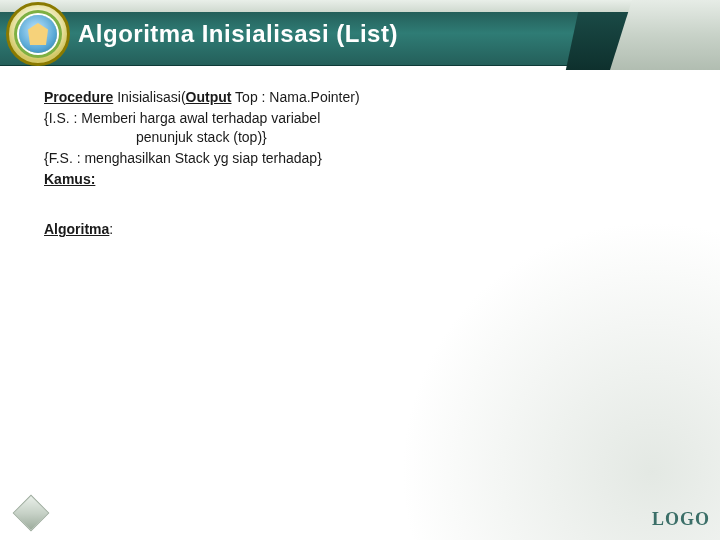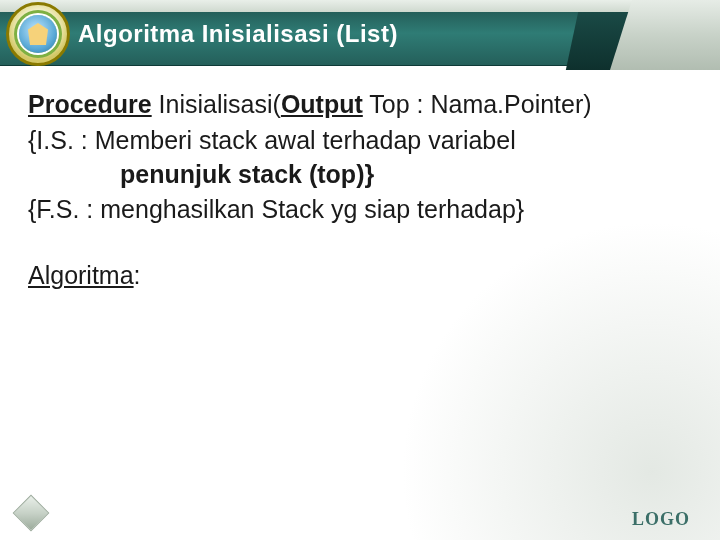--- a/index.html
+++ b/index.html
@@ -72,48 +72,48 @@
   .title {
     position: absolute;
     left: 78px; top: 20px;
     font-size: 24px;
     font-weight: bold;
     color: #ffffff;
     letter-spacing: 0.5px;
     z-index: 4;
   }
   .content {
-    padding: 22px 28px 0 28px;
-    font-size: 25px;
+    padding: 22px 28px 0 44px;
+    font-size: 14px;
     color: #1a1a1a;
     line-height: 1.35;
   }
   .proc-line { margin-bottom: 2px; }
   .kw-proc { font-weight: bold; text-decoration: underline; }
   .kw-out { font-weight: bold; text-decoration: underline; }
   .kamus { font-weight: bold; text-decoration: underline; }
-  .algo-label { font-weight: normal; text-decoration: underline; color: #1a1a1a; }
+  .algo-label { font-weight: bold; text-decoration: underline; color: #1a1a1a; }
   .algo-section { margin-top: 32px; }
   .indent1 { padding-left: 30px; }
   .comment-block { margin: 2px 0; }
-  .comment-indent { padding-left: 92px; display: block; font-weight: bold; }
+  .comment-indent { padding-left: 92px; display: block; }
   .endproc { font-weight: bold; font-style: italic; }
   .arrow { font-family: "Segoe UI Symbol", Arial, sans-serif; }
 
   .footer-diamond {
     position: absolute;
     left: 18px; bottom: 14px;
     width: 26px; height: 26px;
     transform: rotate(45deg);
     background: linear-gradient(135deg, #e9efe9 0%, #c7d2c7 50%, #9cab9c 100%);
     border: 1px solid #9cab9c;
   }
   .logo-text {
     position: absolute;
-    right: 30px; bottom: 10px;
+    right: 10px; bottom: 10px;
     font-size: 18px;
     font-weight: bold;
     color: #3b6f68;
     letter-spacing: 1px;
     font-family: Georgia, serif;
   }
   .bg-leaf {
     position: absolute;
     right: -40px; bottom: -40px;
     width: 360px; height: 360px;
@@ -135,24 +135,25 @@
   <div class="title">Algoritma Inisialisasi (List)</div>
 </div>
 
 <div class="bg-leaf"></div>
 
 <div class="content">
   <div class="proc-line">
     <span class="kw-proc">Procedure</span><span> Inisialisasi(</span><span class="kw-out">Output</span><span>  Top : Nama.Pointer)</span>
   </div>
   <div class="comment-block">
-    <span>{I.S. : Memberi stack awal terhadap variabel</span>
+    <span>{I.S. : Memberi harga awal terhadap variabel</span>
     <span class="comment-indent">penunjuk stack (top)}</span>
   </div>
   <div class="comment-block">{F.S. : menghasilkan Stack yg siap terhadap}</div>
+  <div class="kamus">Kamus:</div>
 
   <div class="algo-section">
     <div>
       <span class="algo-label">Algoritma</span><span>:</span>
     </div>
   </div>
 </div>
 
 <div class="footer-diamond"></div>
 <div class="logo-text">LOGO</div>

